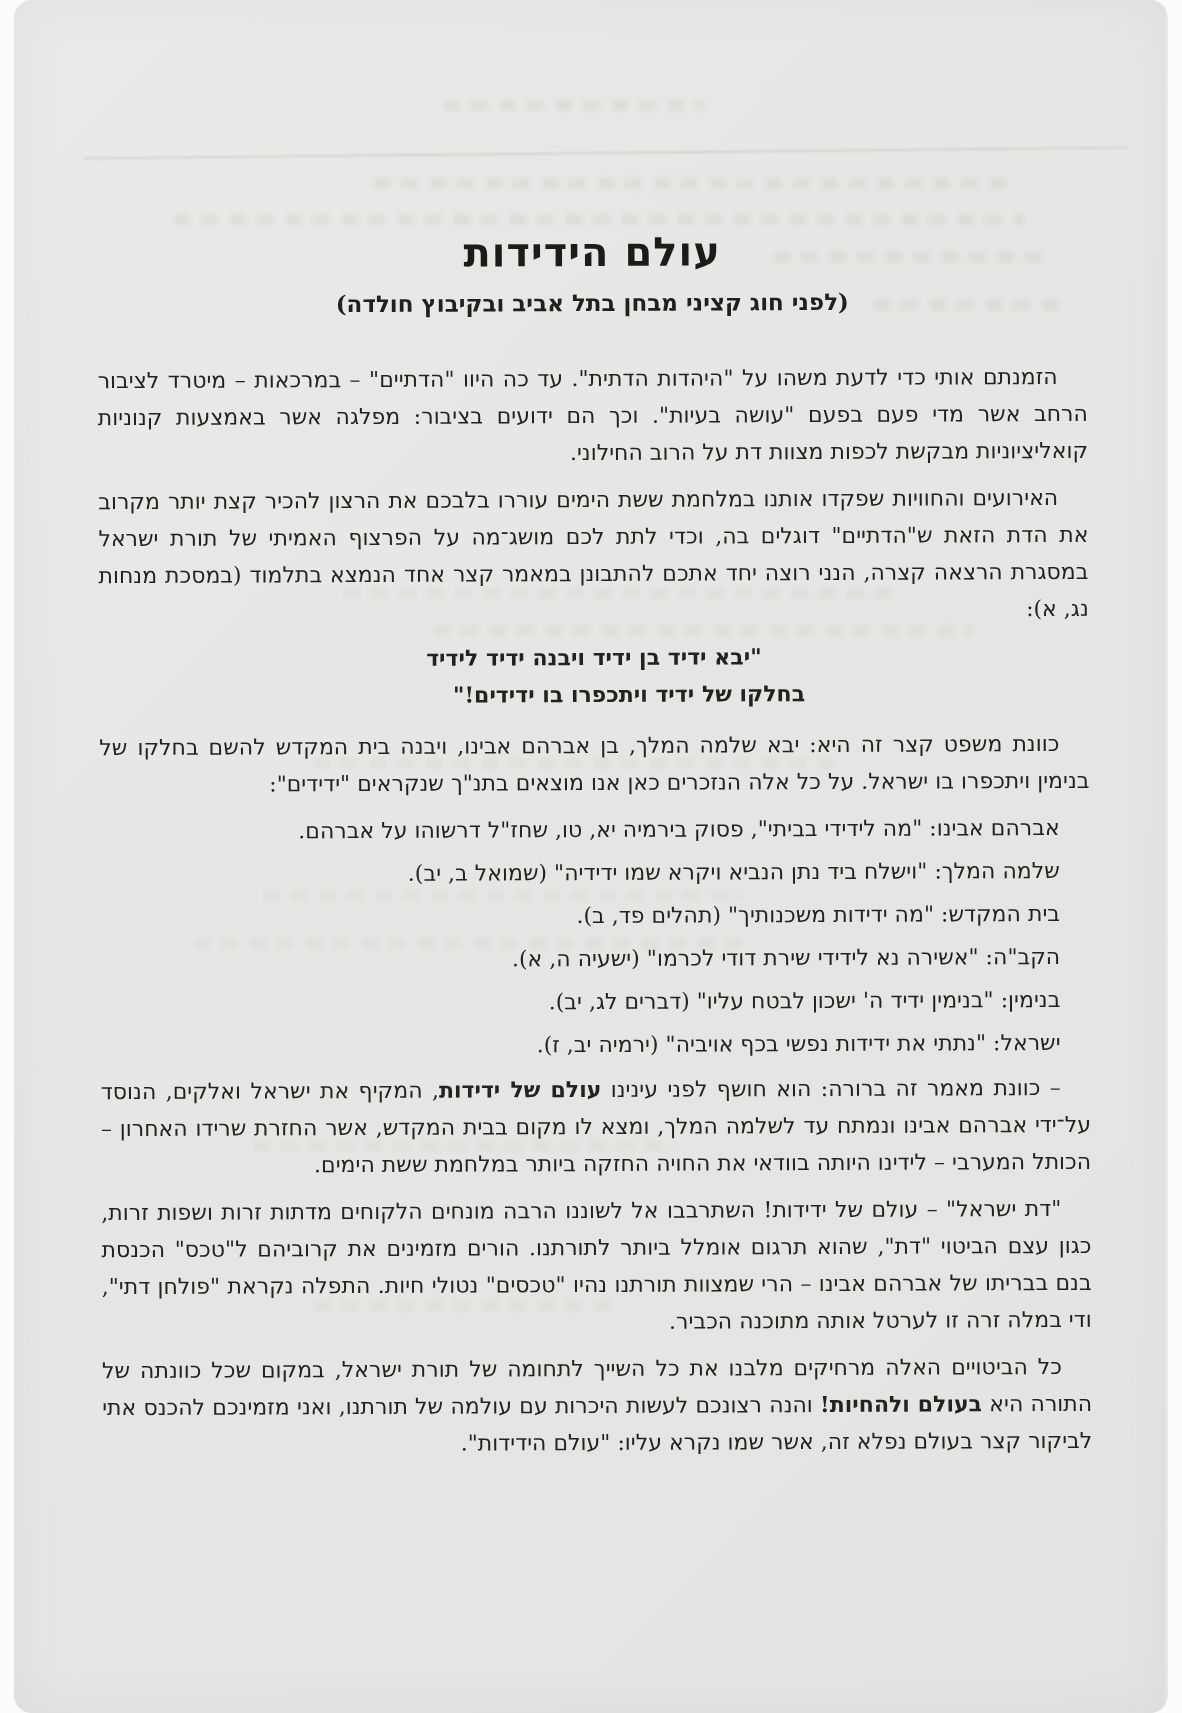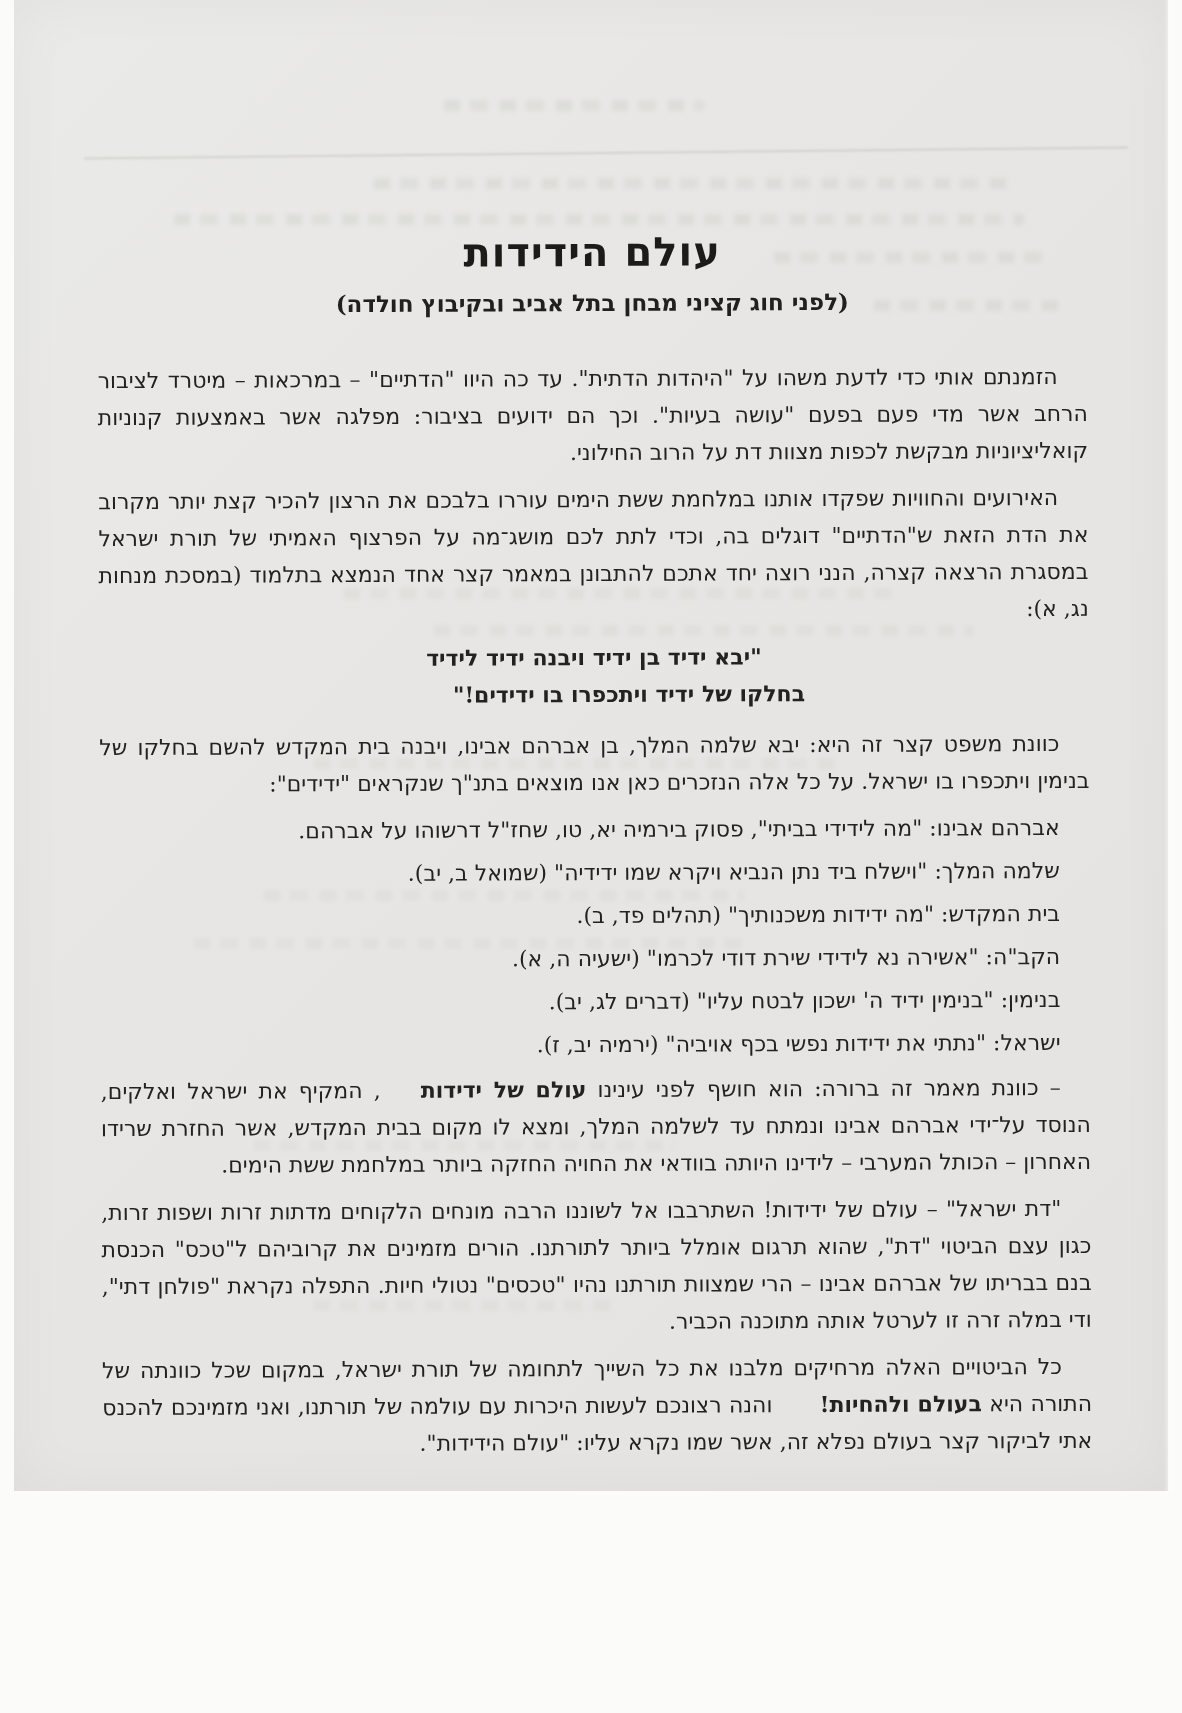--- a/index.html
+++ b/index.html
@@ -7,23 +7,24 @@
     padding: 0;
     width: 1182px;
     height: 1713px;
     overflow: hidden;
     background: #fbfbf9;
     font-family: "DejaVu Serif", "DejaVu Sans", serif;
   }
   .scan-page {
     position: absolute;
     left: 14px; top: 0;
-    width: 1154px; height: 1491px;
+    width: 1154px; height: 1713px;
     background: linear-gradient(135deg, #eaeae8 0%, #e7e6e4 40%, #e4e3e1 100%);
     box-shadow: inset 0 0 60px rgba(0,0,0,0.04);
+    border-radius: 18px;
   }
   .page-edge {
     position: absolute;
     right: -6px; top: 0;
     width: 10px; height: 100%;
     background: linear-gradient(90deg, rgba(255,255,255,0), #fdfdfb);
   }
   .content {
     position: absolute;
     left: 0; top: 0; right: 0; bottom: 0;
@@ -64,21 +65,21 @@
     text-align: center;
     text-align-last: center;
     font-weight: bold;
   }
   .quote-line2 { padding-left: 70px; }
   .list-block { margin: 4px 0 8px 0; }
   .list-item {
     margin: 0 0 6px 0;
     text-indent: 30px;
   }
-  .bold-phrase { font-weight: bold; margin-left: 40px; }
+  .bold-phrase { font-weight: bold; }
   
   .ghost {
     position: absolute;
     height: 11px;
     filter: blur(2.2px);
     opacity: 0.5;
     background: repeating-linear-gradient(90deg,
       rgba(128,132,112,0.22) 0 16px, rgba(128,132,112,0) 16px 26px,
       rgba(128,132,112,0.18) 26px 44px, rgba(128,132,112,0) 44px 56px);
     border-radius: 3px;

